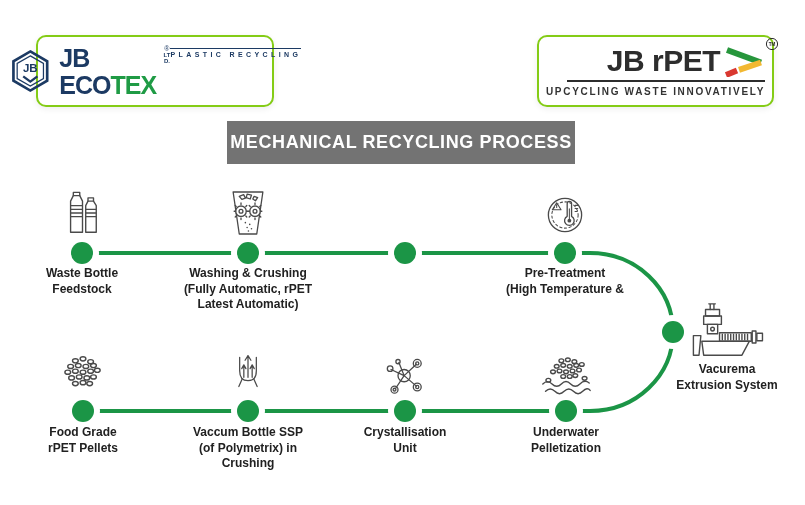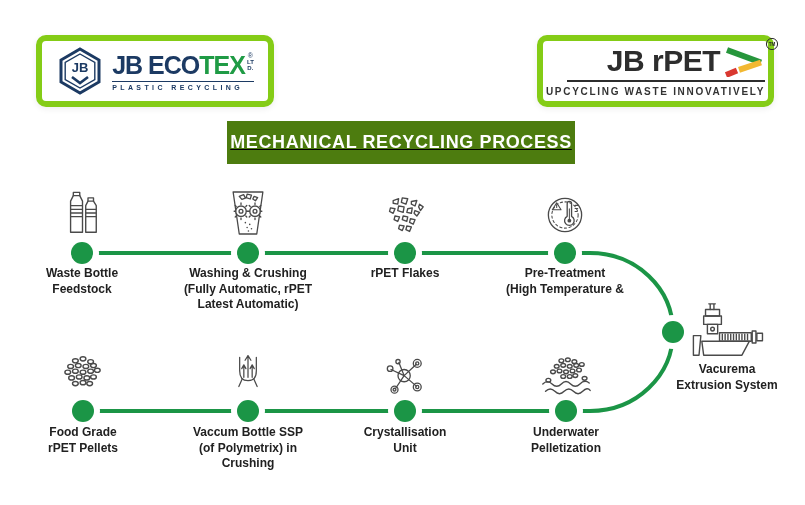--- a/index.html
+++ b/index.html
@@ -1,48 +1,48 @@
 <!DOCTYPE html>
 <html><head>
 <meta charset="utf-8">
 <style>
   * { margin:0; padding:0; box-sizing:border-box; }
   html,body { background:#fff; }
   body { font-family:"Liberation Sans", sans-serif; }
   .canvas { position:relative; width:805px; height:505px; background:#ffffff; overflow:hidden; }
 
   
-  .card { position:absolute; background:#fff; border:6px solid #84cc16; border-radius:10px;
+  .card { position:absolute; background:#fff; border:2px solid #84cc16; border-radius:10px;
           box-shadow:0 2px 6px rgba(0,0,0,.07); display:flex; align-items:center; justify-content:center; }
   .card.ecotex { left:36px; top:35px; width:238px; height:72px; }
   .card.rpet  { left:537px; top:35px; width:237px; height:72px; }
 
   .ecotex-inner { display:flex; align-items:center; gap:8px; }
-  .ecotex-text { display:flex; flex-direction:column; }
+  .ecotex-text { display:flex; flex-direction:row; }
   .ecotex-row1 { display:flex; align-items:flex-start; }
   .ecotex-name { font-size:25px; font-weight:800; letter-spacing:-1px; line-height:26px; transform:scaleY(1.05); }
   .ecotex-name .navy { color:#1c3a63; }
   .ecotex-name .green { color:#1f9b45; }
   .ecotex-mark { display:flex; flex-direction:column; align-items:center; margin-left:2px; color:#1c3a63; }
   .ecotex-reg { font-size:7px; line-height:7px; }
   .ecotex-ltd { width:7px; word-break:break-all; font-size:6px; line-height:6px; font-weight:700; text-align:center; }
   .ecotex-tagline { margin-top:3px; padding-top:2px; border-top:1px solid #1c3a63;
                     font-size:7px; font-weight:700; letter-spacing:3.4px; color:#1c3a63; white-space:nowrap; }
 
   .rpet-inner { display:flex; flex-direction:column; align-items:flex-end; }
   .rpet-row1 { display:flex; align-items:center; position:relative; }
   .rpet-name { font-size:30px; font-weight:800; letter-spacing:-0.5px; color:#2d2d2d; line-height:30px; }
   .rpet-arrow { margin-left:5px; margin-top:2px; }
   .rpet-tm { position:absolute; right:-14px; top:-8px; }
   .rpet-rule { width:198px; height:2px; background:#2d2d2d; margin:3px 0 4px; }
   .rpet-tagline { font-size:10px; font-weight:700; letter-spacing:1.7px; color:#333; white-space:nowrap; }
 
   
   .banner { position:absolute; left:227px; top:121px; width:348px; height:43px;
-            background:#4d7c0f; display:flex; align-items:center; justify-content:center;text-decoration:underline; }
+            background:#737373; display:flex; align-items:center; justify-content:center; }
   .banner-title { color:#ffffff; font-size:18px; font-weight:700; letter-spacing:0.6px; white-space:nowrap; }
 
   
   .flow-svg { position:absolute; left:0; top:0; }
 
   
   .step { position:absolute; width:170px; transform:translateX(-50%); text-align:center; }
   .step .icon-wrap { display:flex; align-items:flex-end; justify-content:center; }
   .step-top .icon-wrap { height:48px; }
   .step-bottom .icon-wrap { height:45px; }
@@ -172,42 +172,20 @@
         </g>
       </svg>
     </div>
     <div class="label">
       <span>Washing &amp; Crushing</span>
       <span>(Fully Automatic, rPET</span>
       <span>Latest Automatic)</span>
     </div>
   </div>
 
-  <div class="step step-top" style="left:405px; top:188px;">
-    <div class="icon-wrap">
-      <svg class="licon" width="40" height="40" viewBox="0 0 44 44">
-        <path d="M9 5 l6 -2 l-1 6 l-5 -1 Z"></path>
-        <path d="M19 2 l6 1 l-2 6 l-5 -2 Z"></path>
-        <path d="M29 6 l6 -1 l-2 6 l-4 -2 Z"></path>
-        <path d="M38 9 l4 3 l-3 4 l-2 -4 Z"></path>
-        <path d="M6 13 l5 1 l-2 5 l-4 -2 Z"></path>
-        <path d="M15 11 l6 1 l-1 6 l-6 -2 Z"></path>
-        <path d="M25 14 l5 -1 l-1 6 l-5 -1 Z"></path>
-        <path d="M33 16 l5 2 l-3 4 l-3 -3 Z"></path>
-        <path d="M11 22 l5 1 l-2 5 l-4 -2 Z"></path>
-        <path d="M20 22 l5 1 l-1 5 l-5 -2 Z"></path>
-        <path d="M28 25 l5 1 l-2 5 l-4 -2 Z"></path>
-        <path d="M16 32 l5 1 l-2 5 l-4 -2 Z"></path>
-        <path d="M24 33 l5 1 l-2 5 l-4 -2 Z"></path>
-      </svg>
-    </div>
-    <div class="label">
-      <span>rPET Flakes</span>
-    </div>
-  </div>
 
   <div class="step step-top" style="left:565px; top:188px;">
     <div class="icon-wrap">
       <svg class="licon" width="42" height="42" viewBox="0 0 48 48">
         <circle cx="24" cy="24" r="19"></circle>
         <circle cx="24" cy="24" r="15" stroke-dasharray="2.5 2.9" stroke-width="1.2"></circle>
         <path d="M26.5 11 a2.5 2.5 0 0 1 5 0 V25.5 a5.5 5.5 0 1 1 -5 0 Z"></path>
         <circle cx="29" cy="30.5" r="2.2" fill="#4a4a4a" stroke="none"></circle>
         <path d="M29 28.5 V17" stroke-width="1.2"></path>
         <path d="M14.5 10 L19.5 18 H9.5 Z" stroke-width="1.2"></path>

